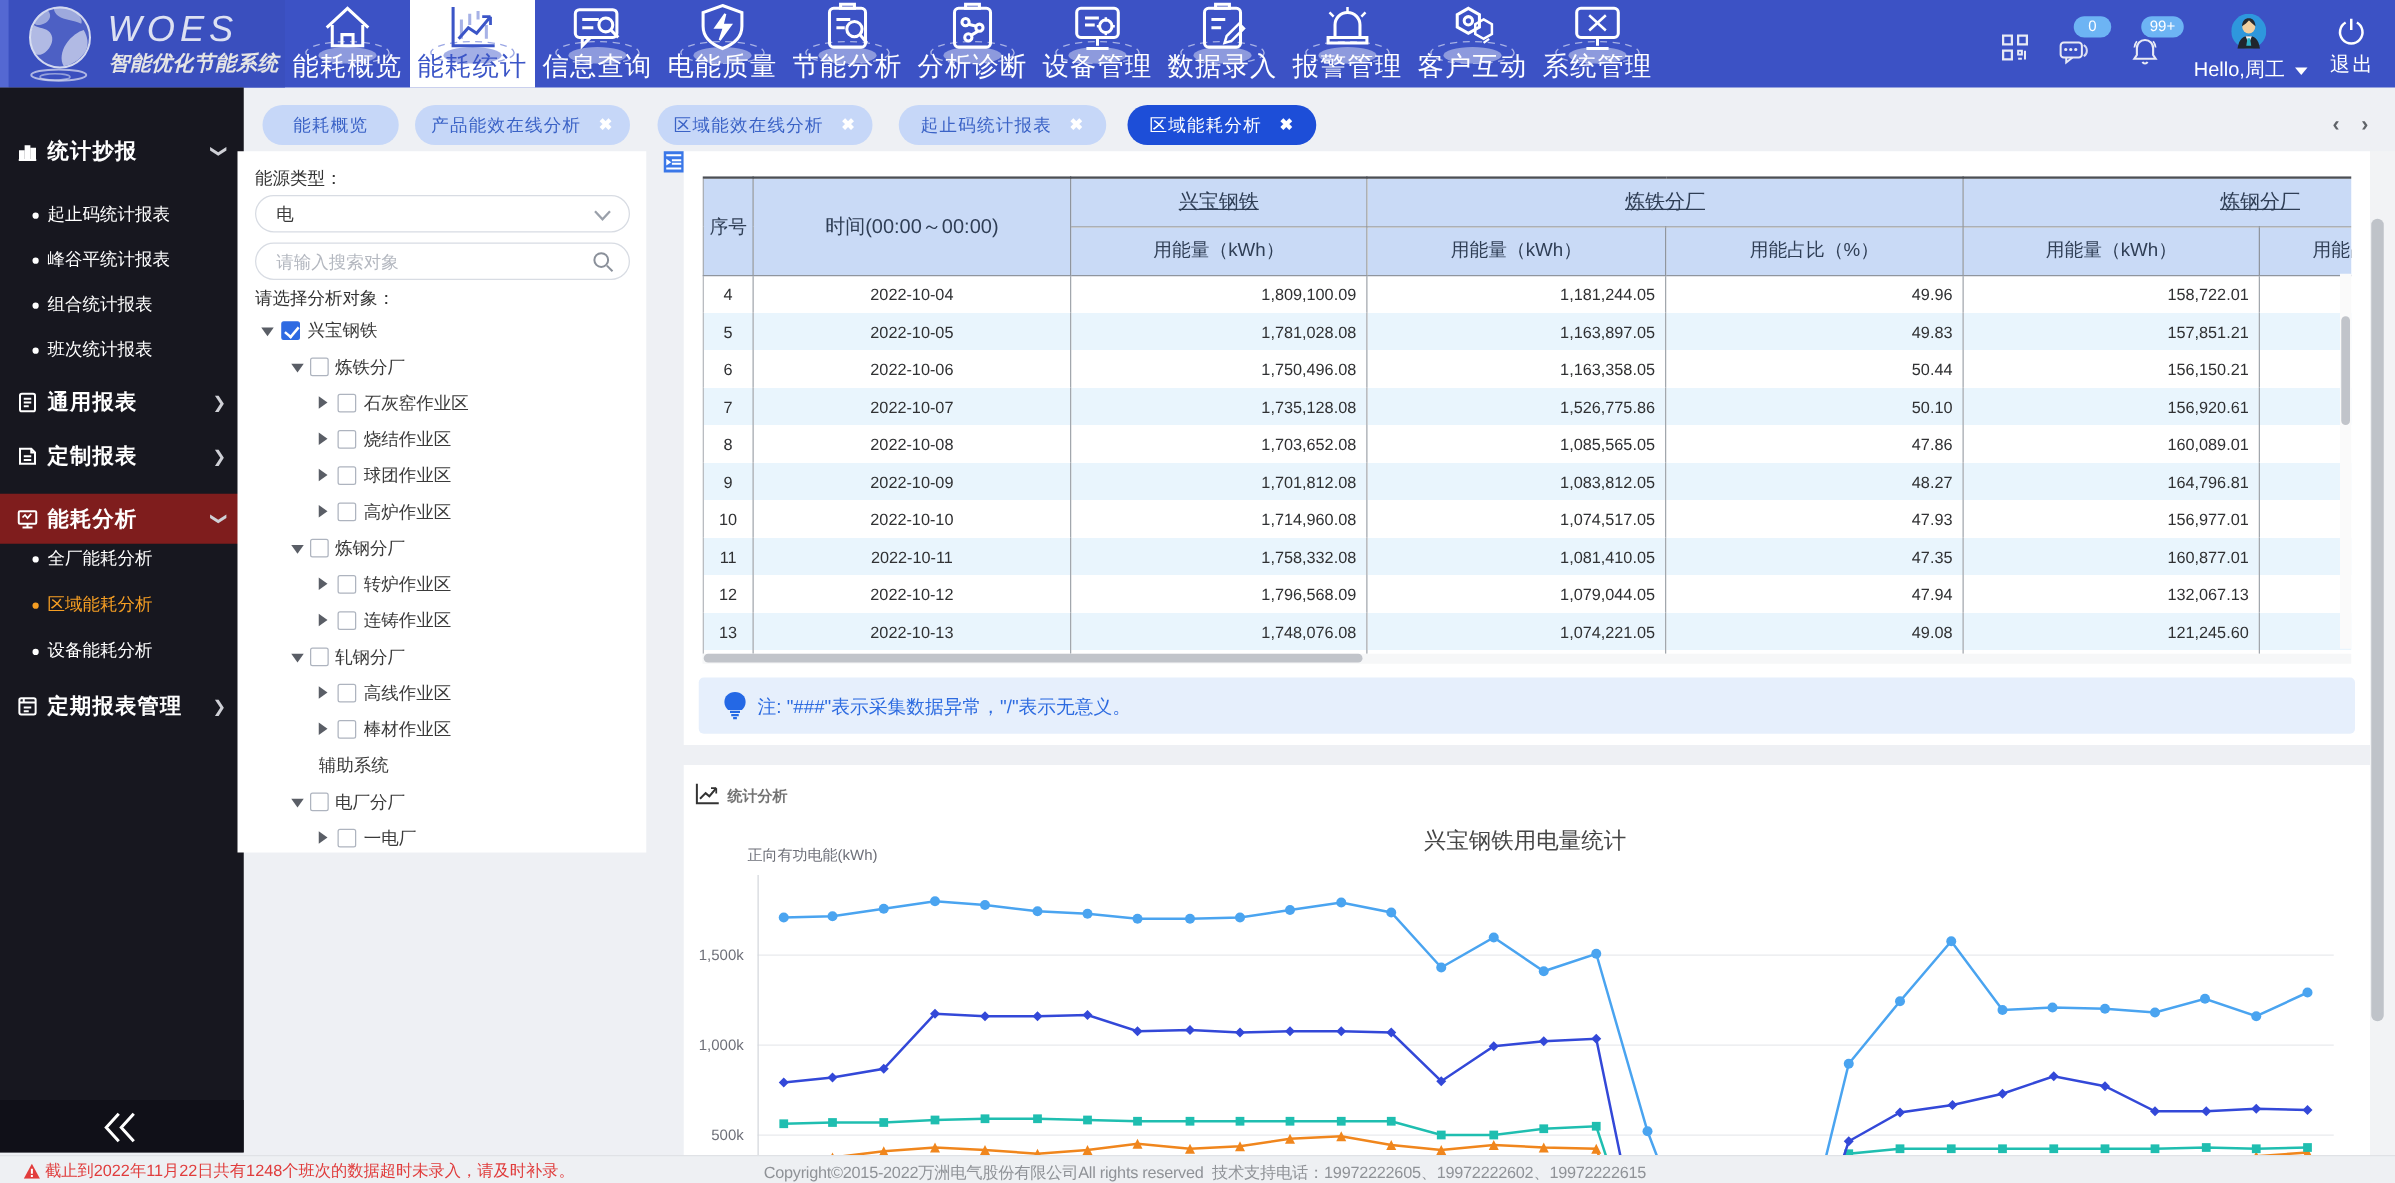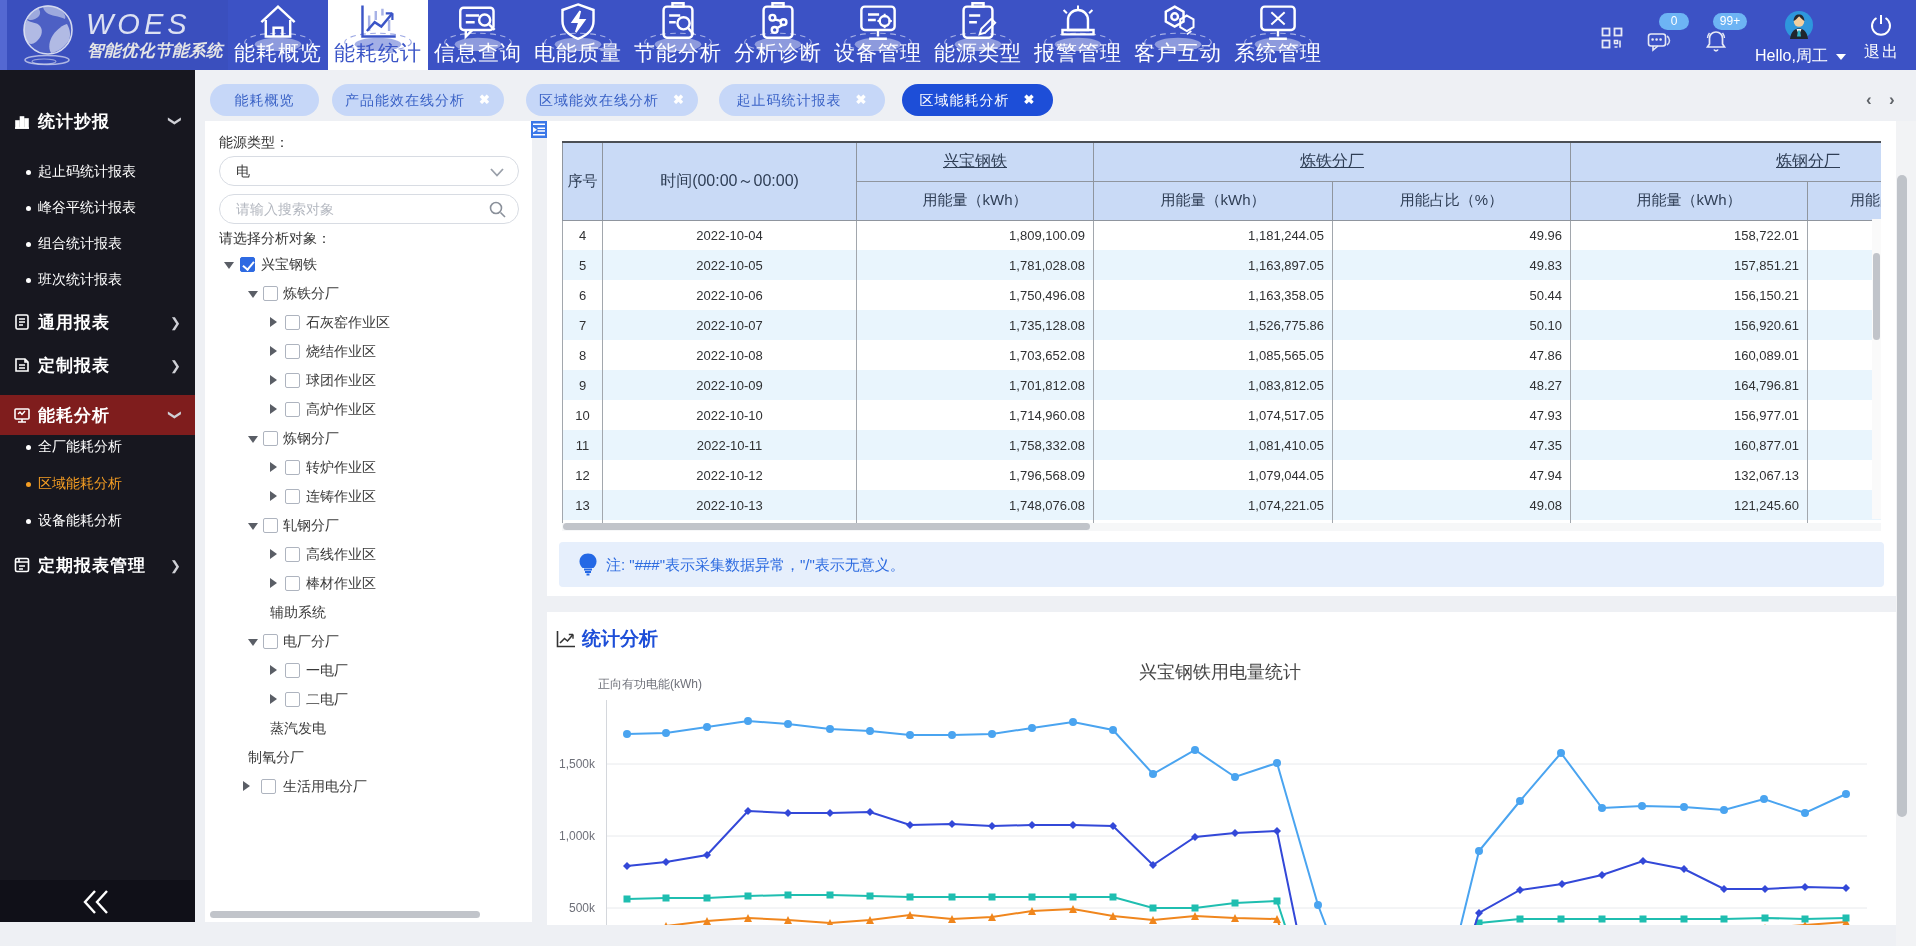--- a/index.html
+++ b/index.html
@@ -30,21 +30,21 @@
 .srow .dot{position:absolute;left:26px;top:50%;margin-top:-2.5px;width:5px;height:5px;border-radius:50%;background:#fff}
 .srow .stx{position:absolute;left:38px;top:50%;transform:translateY(-50%);font-size:14px;white-space:nowrap}
 .srow.org{color:#f59e23}.srow.org .dot{background:#f59e23}
 #sideBot{position:absolute;left:0;top:810px;width:195px;height:42px;background:#101018}
 
 .tab{position:absolute;top:84px;height:32px;border-radius:16px;background:#c6d7f8;color:#3a62c6;font-size:14px;text-align:center;line-height:32px;letter-spacing:1px;white-space:nowrap}
 .tab.on{background:#1d4ed8;color:#fff}
 .tab .x{display:inline-block;margin-left:14px;font-size:13px;color:#fff;font-weight:bold;vertical-align:top}
 .arr{position:absolute;top:92px;font-size:17px;color:#5f6368;font-weight:bold;line-height:16px}
 
-#fpanel{position:absolute;left:205px;top:121px;width:327px;height:801px;background:#fff;overflow:hidden}
+#fpanel{position:absolute;left:190px;top:121px;width:327px;height:561px;background:#fff;overflow:hidden}
 #fpanel .lab{position:absolute;left:14px;font-size:14px;color:#333}
 .inputbox{position:absolute;left:14px;width:300px;height:30px;border:1px solid #d8dce3;border-radius:16px;font-size:14px;line-height:28px}
 .trow{position:absolute;height:29px;font-size:14px;color:#3a3a3a;white-space:nowrap}
 .tarr{position:absolute;top:50%;width:0;height:0}
 .tarr.down{margin-top:-3px;border-left:5.5px solid transparent;border-right:5.5px solid transparent;border-top:7px solid #5a5e66}
 .tarr.right{margin-top:-5.5px;border-top:5.5px solid transparent;border-bottom:5.5px solid transparent;border-left:7px solid #5a5e66}
 .cb{position:absolute;top:50%;margin-top:-7.5px;width:15px;height:15px;border:1px solid #aeb4bf;border-radius:2px;background:#fff}
 .cb.ck{background:#2e6ae2;border-color:#2e6ae2}
 .cb.ck:after{content:"";position:absolute;left:4px;top:1px;width:5px;height:9px;border:solid #fff;border-width:0 2px 2px 0;transform:rotate(40deg)}
 .tlb{position:absolute;top:50%;transform:translateY(-50%)}
@@ -62,21 +62,21 @@
 th.g{font-size:16px}
 th.s{font-size:15px;height:39px}
 td{height:30px;font-size:13px;color:#303133;border-top:none;border-bottom:none}
 tr.alt td{background:#e9f5fd}
 td.c{text-align:center}td.r{text-align:right;padding-right:8px}
 .lnk{text-decoration:underline}
 
 #note{position:absolute;left:12px;top:421px;width:1325px;height:45px;background:#e6effc;border-radius:4px}
 #note .ntx{position:absolute;left:47px;top:14px;font-size:15px;color:#2d6be0}
 
-#p2h{position:absolute;left:9px;top:14px;font-size:19px;font-weight:bold;color:#1d4ed8}
+#p2h{position:absolute;left:9px;top:14px;font-size:12px;font-weight:bold;color:#737373}
 
 #foot{position:absolute;left:0;top:924px;width:1916px;height:22px;background:#eef0f3;border-top:1px solid #e0e2e6}
 #foot .red{position:absolute;left:36px;top:3px;font-size:13px;color:#e03c3c}
 #foot .cp{position:absolute;left:611px;top:4px;font-size:13px;letter-spacing:-0.2px;color:#8f9297}
 
 .sbthumb{position:absolute;background:#c1c4ca;border-radius:4px}
 </style>
 </head>
 <body>
 <div id="app">
@@ -193,21 +193,21 @@
         <svg width="72" height="46" viewBox="0 0 72 46">
       <ellipse cx="36" cy="38" rx="30" ry="8" fill="none" stroke="rgba(255,255,255,.55)" stroke-width="1" stroke-dasharray="5 4"></ellipse>
       <ellipse cx="36" cy="40" rx="21" ry="6" fill="rgba(255,255,255,.42)"></ellipse>
       <g stroke="#fff" stroke-width="2.2" fill="none">
             <rect x="23" y="6" width="26" height="28" rx="3"></rect>
             <path d="M31 6 h10 v-3 h-10Z"></path>
             <path d="M28 14 h10 M28 20 h7"></path>
             <path d="M48 17 l-9 9 -1.5 5 5 -1.5 9 -9Z" stroke-width="1.8"></path>
           </g>
     </svg>
-        <div class="txt">能源类型</div>
+        <div class="txt">数据录入</div>
       </div>
     <div class="ntile" style="left:1028px">
         <svg width="72" height="46" viewBox="0 0 72 46">
       <ellipse cx="36" cy="38" rx="30" ry="8" fill="none" stroke="rgba(255,255,255,.55)" stroke-width="1" stroke-dasharray="5 4"></ellipse>
       <ellipse cx="36" cy="40" rx="21" ry="6" fill="rgba(255,255,255,.42)"></ellipse>
       <g stroke="#fff" stroke-width="2.2" fill="none">
             <path d="M27 27 v-9 a9 9 0 0 1 18 0 v9Z"></path>
             <path d="M22 31 h28 v-4 h-28Z"></path>
             <path d="M36 5 v4 M23 9 l3 3 M49 9 l-3 3" stroke-width="1.8"></path>
           </g>
@@ -764,13 +764,22 @@
           <circle cx="1137" cy="161" r="4"></circle>
           <circle cx="1177" cy="164" r="4"></circle>
           <circle cx="1217" cy="153" r="4"></circle>
           <circle cx="1258" cy="167" r="4"></circle>
           <circle cx="1299" cy="148" r="4"></circle>
         </g>
     </svg>
   </div>
   <div style="position:absolute;left:1896px;top:121px;width:20px;height:825px;background:#f2f3f5"></div>
   <div style="position:absolute;left:1897px;top:175px;width:10px;height:642px;background:#bfc3c9;border-radius:5px"></div>
+  <div id="foot">
+    <svg width="13" height="12" viewBox="0 0 13 12" style="position:absolute;left:19px;top:6px">
+        <path d="M6.5 0 L13 12 H0Z" fill="#e23c3c"></path>
+        <rect x="5.7" y="4" width="1.6" height="4" fill="#fff"></rect>
+        <rect x="5.7" y="9" width="1.6" height="1.6" fill="#fff"></rect>
+      </svg>
+      <div class="red">截止到2022年11月22日共有1248个班次的数据超时未录入，请及时补录。</div>
+    <div class="cp">Copyright©2015-2022万洲电气股份有限公司All rights reserved&nbsp;&nbsp;技术支持电话：19972222605、19972222602、19972222615</div>
+  </div>
 </div>
 
 </body></html>

